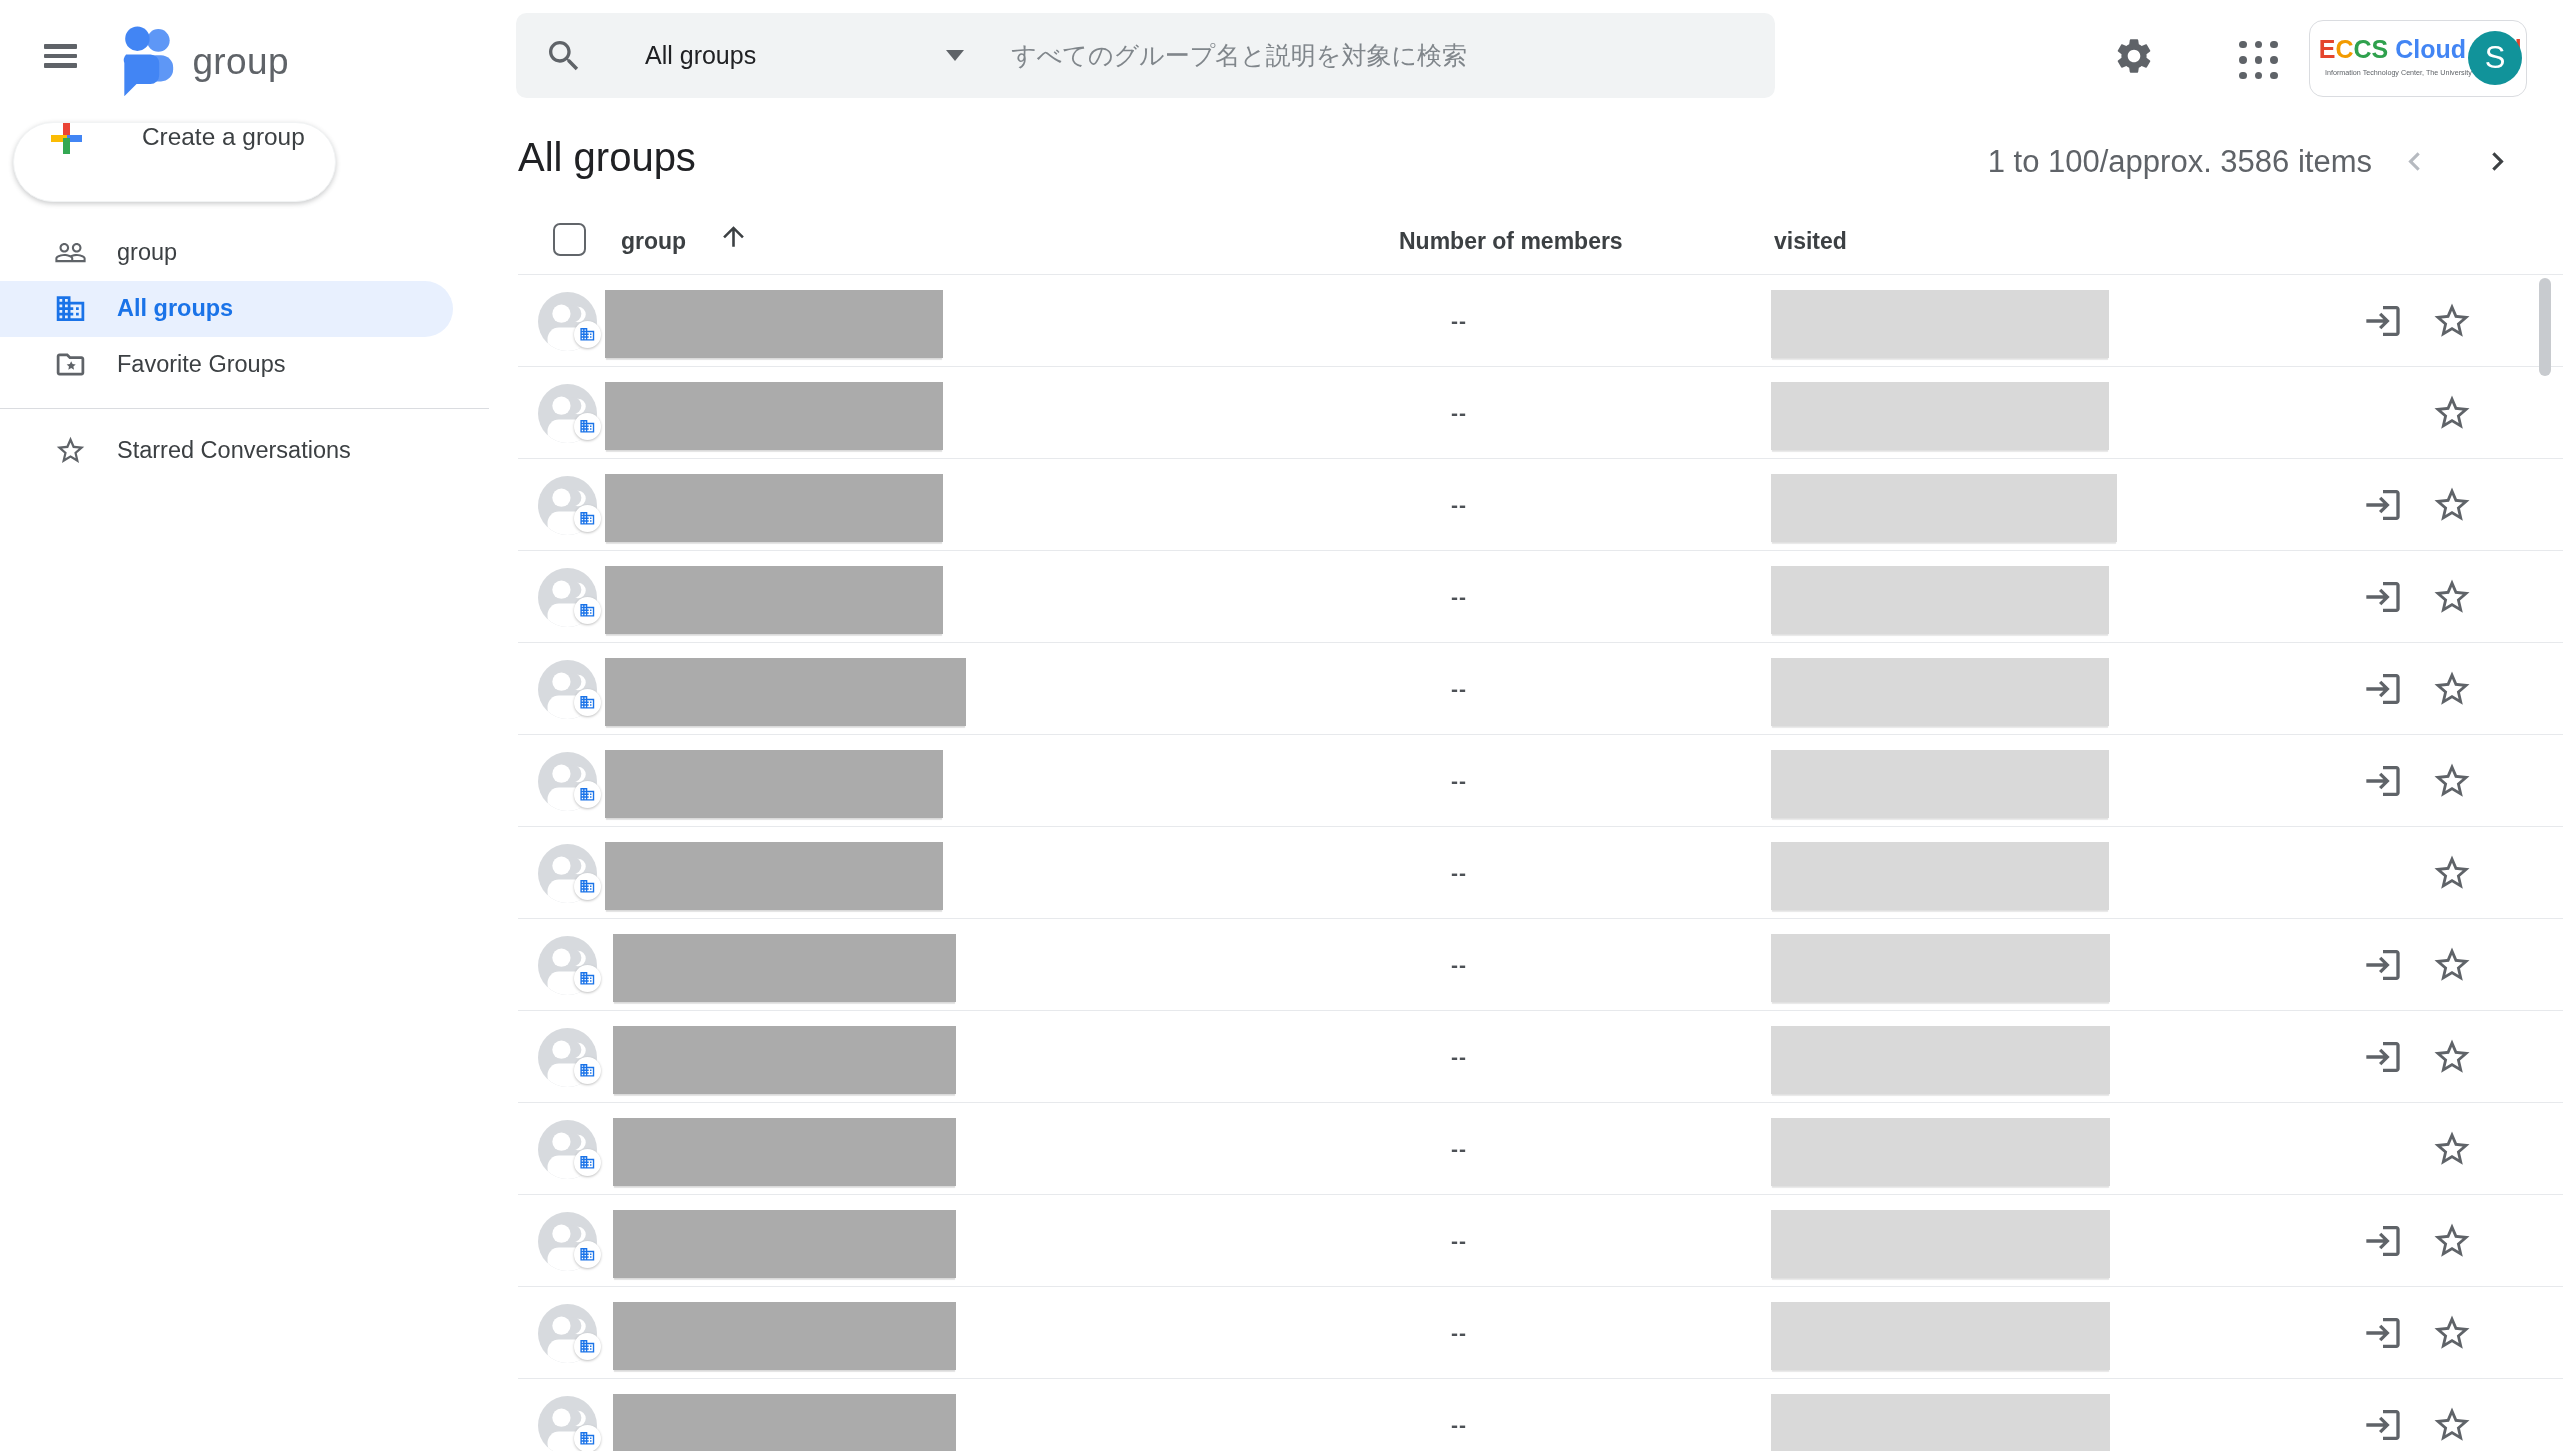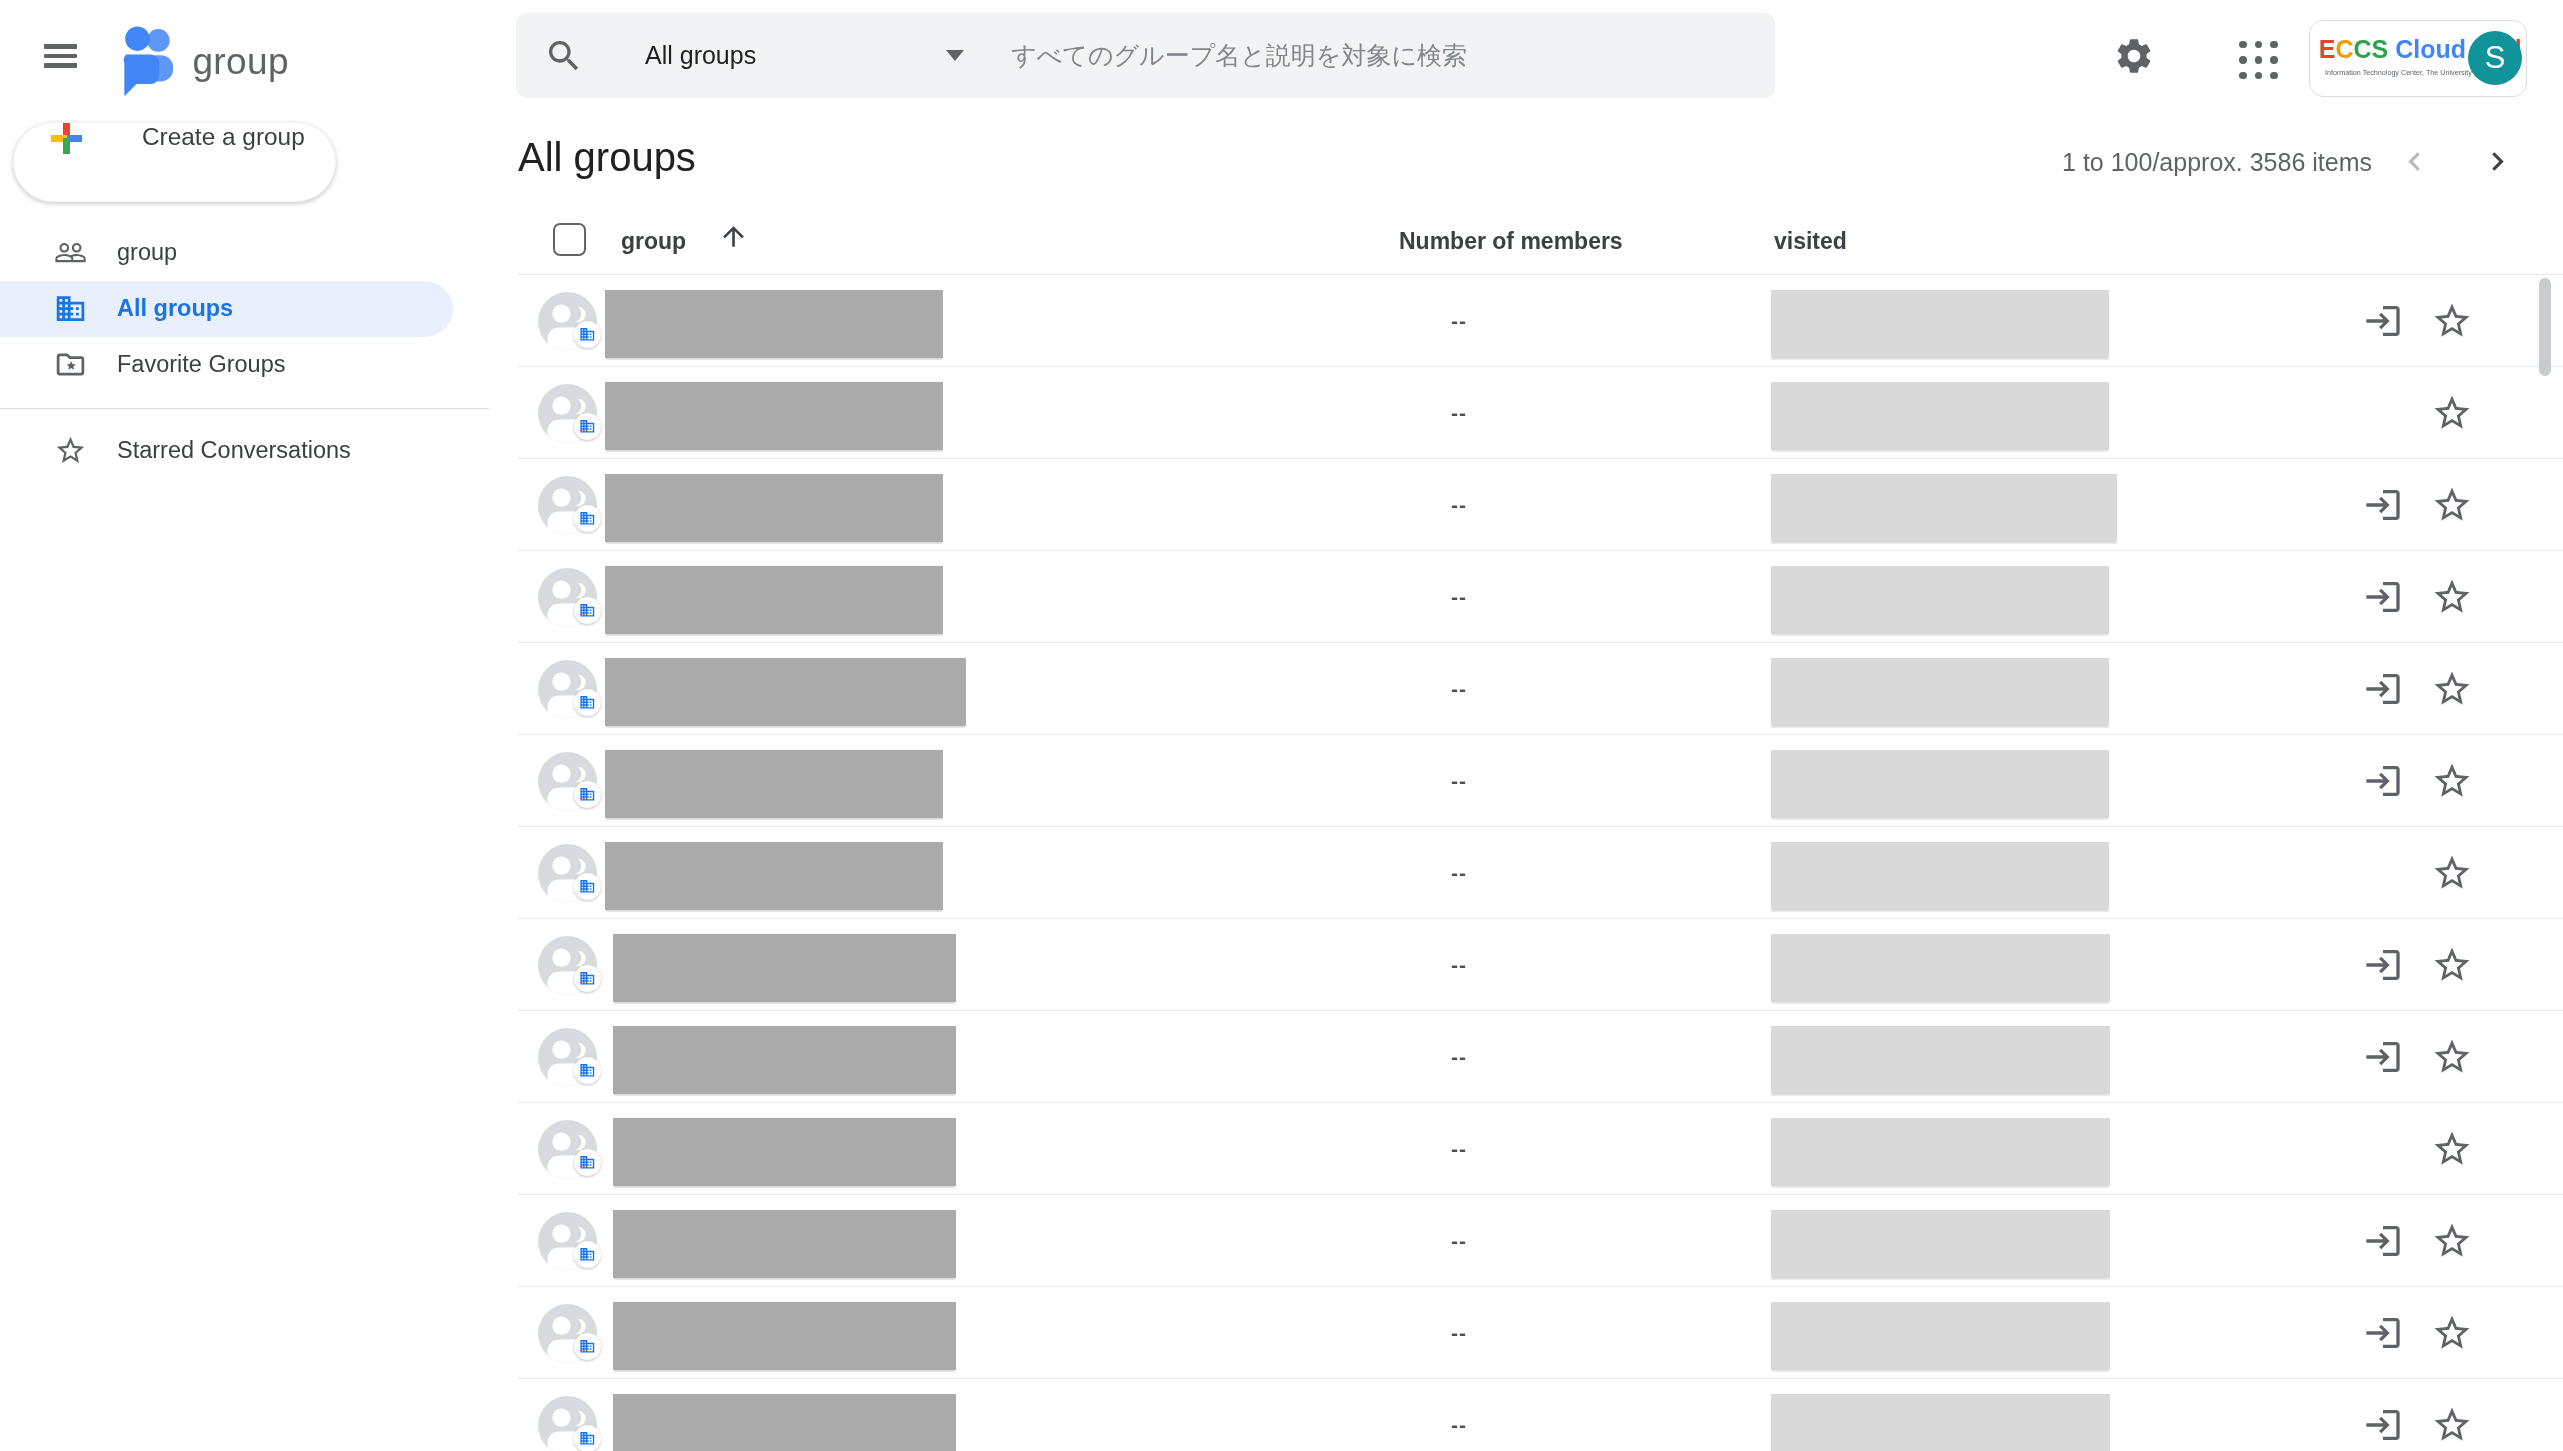--- a/index.html
+++ b/index.html
@@ -61,21 +61,21 @@
   .nav-item.selected { background:#e8f0fe; }
   .nav-item.selected .nlabel { color:#1a73e8; font-weight:700; }
   .sidebar-divider { margin-top:15px; height:1.7px; background:#dadce0; width:489px; }
   .nav-footer { margin-top:13px; }
 
   
   .main { position:relative; width:2045px; }
   .main-head { position:relative; height:100px; }
   .page-title { position:absolute; left:0; top:23px; font-size:40px; font-weight:400; color:#202124; }
   .pagination { position:absolute; right:47px; top:31px; display:flex; align-items:center; }
-  .pagination-label { font-size:25px; color:#5f6368; }
+  .pagination-label { font-size:31px; color:#5f6368; }
   .pg-btn { background:none; border:none; cursor:pointer; width:38px; height:38px; }
   .pg-prev { margin-left:23px; }
   .pg-next { margin-left:45px; }
 
   .table-head { position:relative; height:63px; border-bottom:1.7px solid #e7e9ec; }
   .checkbox { position:absolute; left:35px; top:10.5px; width:33px; height:33px; border:2.6px solid #61656a;
               border-radius:7px; background:#fff; cursor:pointer; }
   .col-group { position:absolute; left:103px; top:15.7px; font-size:23px; font-weight:700; color:#3c4043; }
   .sort-arrow { position:absolute; left:200px; top:8.7px; width:31px; height:31px; cursor:pointer; }
   .col-members { position:absolute; left:881px; top:15.7px; font-size:23px; font-weight:700; color:#3c4043; }

